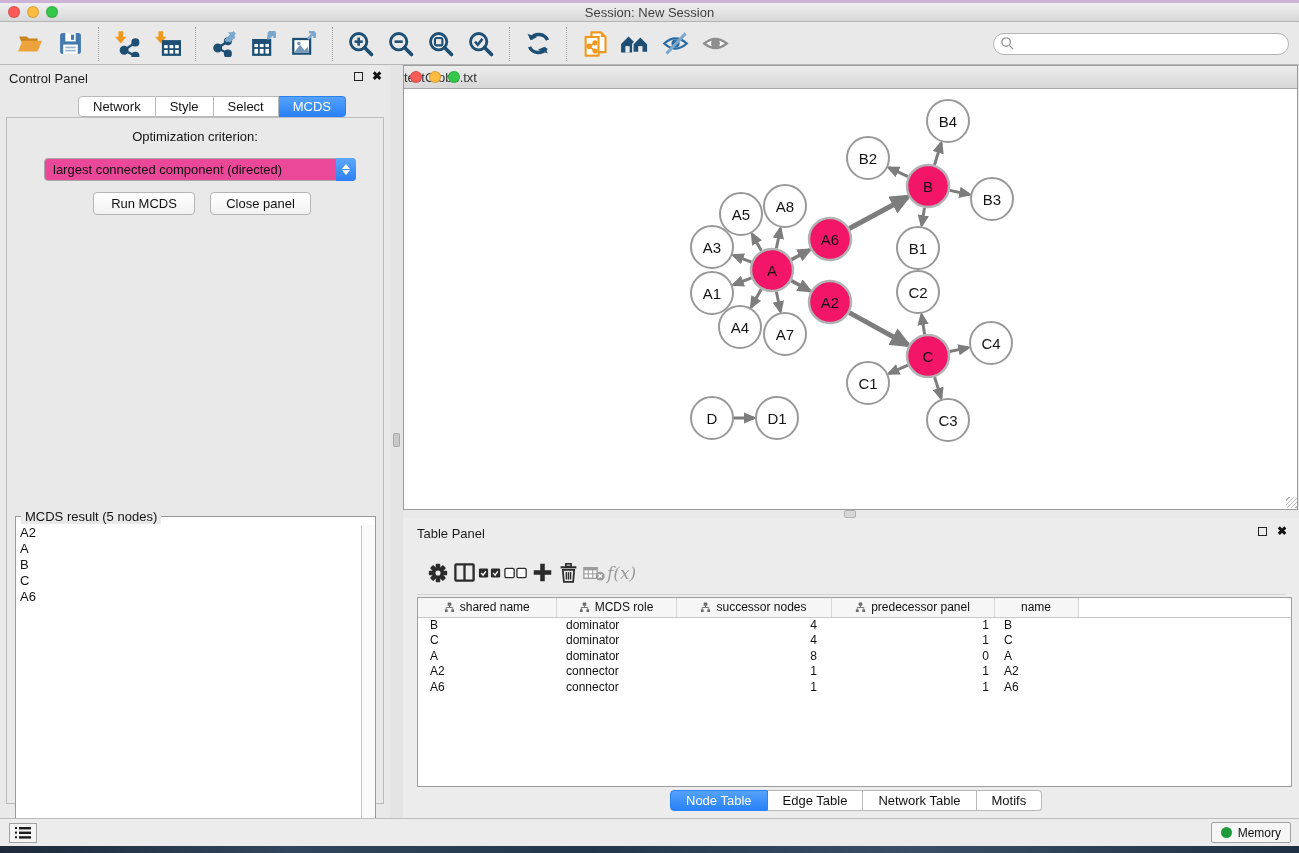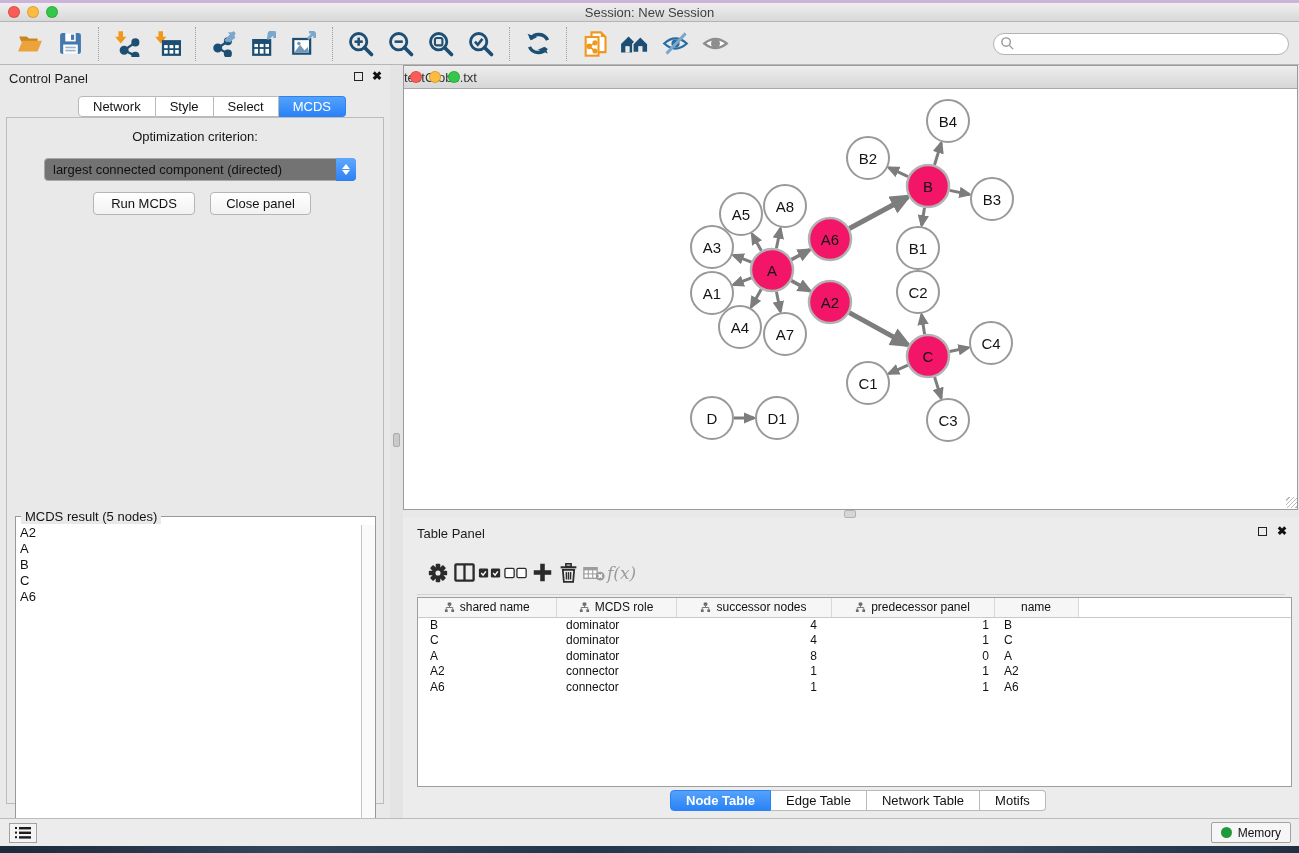--- a/index.html
+++ b/index.html
@@ -42,21 +42,21 @@
   .cp-tabs { left:78px; top:31px; }
   .seg { height:21px; background:#fff; border:1px solid #b9b9b9; border-left:none;
     font-size:13px; color:#111; display:flex; align-items:center; padding:0 14px; }
   .seg:first-child { border-left:1px solid #b9b9b9; border-radius:4px 0 0 4px; }
   .seg:last-child { border-radius:0 4px 4px 0; }
   .seg-active { background:linear-gradient(#55a2fc,#2982f6); border-color:#2982f6; color:#fff; }
 
   .cp-content { position:absolute; left:6px; top:52px; width:378px; height:687px;
     border:1px solid #bcbcbc; background:#e9e9e9; }
   .opt-label { position:absolute; left:0; top:11px; width:100%; text-align:center; font-size:13px; color:#141414; }
-  .criterion { position:absolute; left:37px; top:40px; width:312px; height:23px; background:#737373;
+  .criterion { position:absolute; left:37px; top:40px; width:312px; height:23px; background:#ec4899;
     border:1px solid #a8a8a8; border-radius:4px; display:flex; align-items:center; }
   .criterion .val { flex:1; font-size:13px; color:#111; padding-left:8px; white-space:nowrap; overflow:hidden; }
   .criterion .stepper { width:20px; height:23px; margin:-1px -1px -1px 0; border-radius:0 4px 4px 0;
     background:linear-gradient(#5ea9fd,#2d7ff5); display:flex; flex-direction:column; align-items:center; justify-content:center; gap:1px; }
   .chev { width:0; height:0; border-left:4px solid transparent; border-right:4px solid transparent; }
   .chev.up { border-bottom:5px solid #fff; } .chev.down { border-top:5px solid #fff; }
   .cp-btn { position:absolute; top:74px; height:23px; background:linear-gradient(#ffffff,#f2f2f2);
     border:1px solid #b5b5b5; border-radius:4px; font-size:13px; color:#111;
     display:flex; align-items:center; justify-content:center; font-family:"Liberation Sans",sans-serif; }
   .btn-run { left:86px; width:102px; } .btn-close { left:203px; width:101px; }
@@ -102,21 +102,21 @@
   .node-table td.c0 { padding-left:12px; } .node-table td.c1 { padding-left:10px; }
   .node-table td.c2 { text-align:right; padding-right:14px; }
   .node-table td.c3 { text-align:right; padding-right:5px; }
   .node-table td.c4 { padding-left:10px; }
 
   .tp-tabs { left:267px; top:272px; }
   .seg2 { height:21px; background:#fff; border:1px solid #b9b9b9; border-left:none;
     font-size:13px; color:#111; display:flex; align-items:center; padding:0 15px; }
   .seg2:first-child { border-left:1px solid #b9b9b9; border-radius:4px 0 0 4px; }
   .seg2:last-child { border-radius:0 4px 4px 0; }
-  .seg2.seg-active { background:linear-gradient(#55a2fc,#2982f6); border-color:#2982f6; color:#fff;font-weight:bold; }
+  .seg2.seg-active { background:linear-gradient(#55a2fc,#2982f6); border-color:#2982f6; color:#fff; }
 
   
   .status-bar { left:0; top:818px; width:1299px; height:28px; background:#ececec; border-top:1px solid #bcbcbc;text-align:center; }
   .status-left-btn { position:absolute; left:9px; top:4px; width:28px; height:20px; background:#f4f4f4;
     border:1px solid #a2a2a2; display:flex; align-items:center; justify-content:center; }
   .memory-btn { position:absolute; right:8px; top:3px; height:21px; padding:0 9px; background:#f6f6f6;
     border:1px solid #a2a2a2; border-radius:2px; display:flex; align-items:center; gap:6px; font-size:12px; color:#111; }
   .mem-dot { width:11px; height:11px; border-radius:50%; background:#1f9939; }
 
   .desktop-bottom { left:0; top:846px; width:1299px; height:7px;

